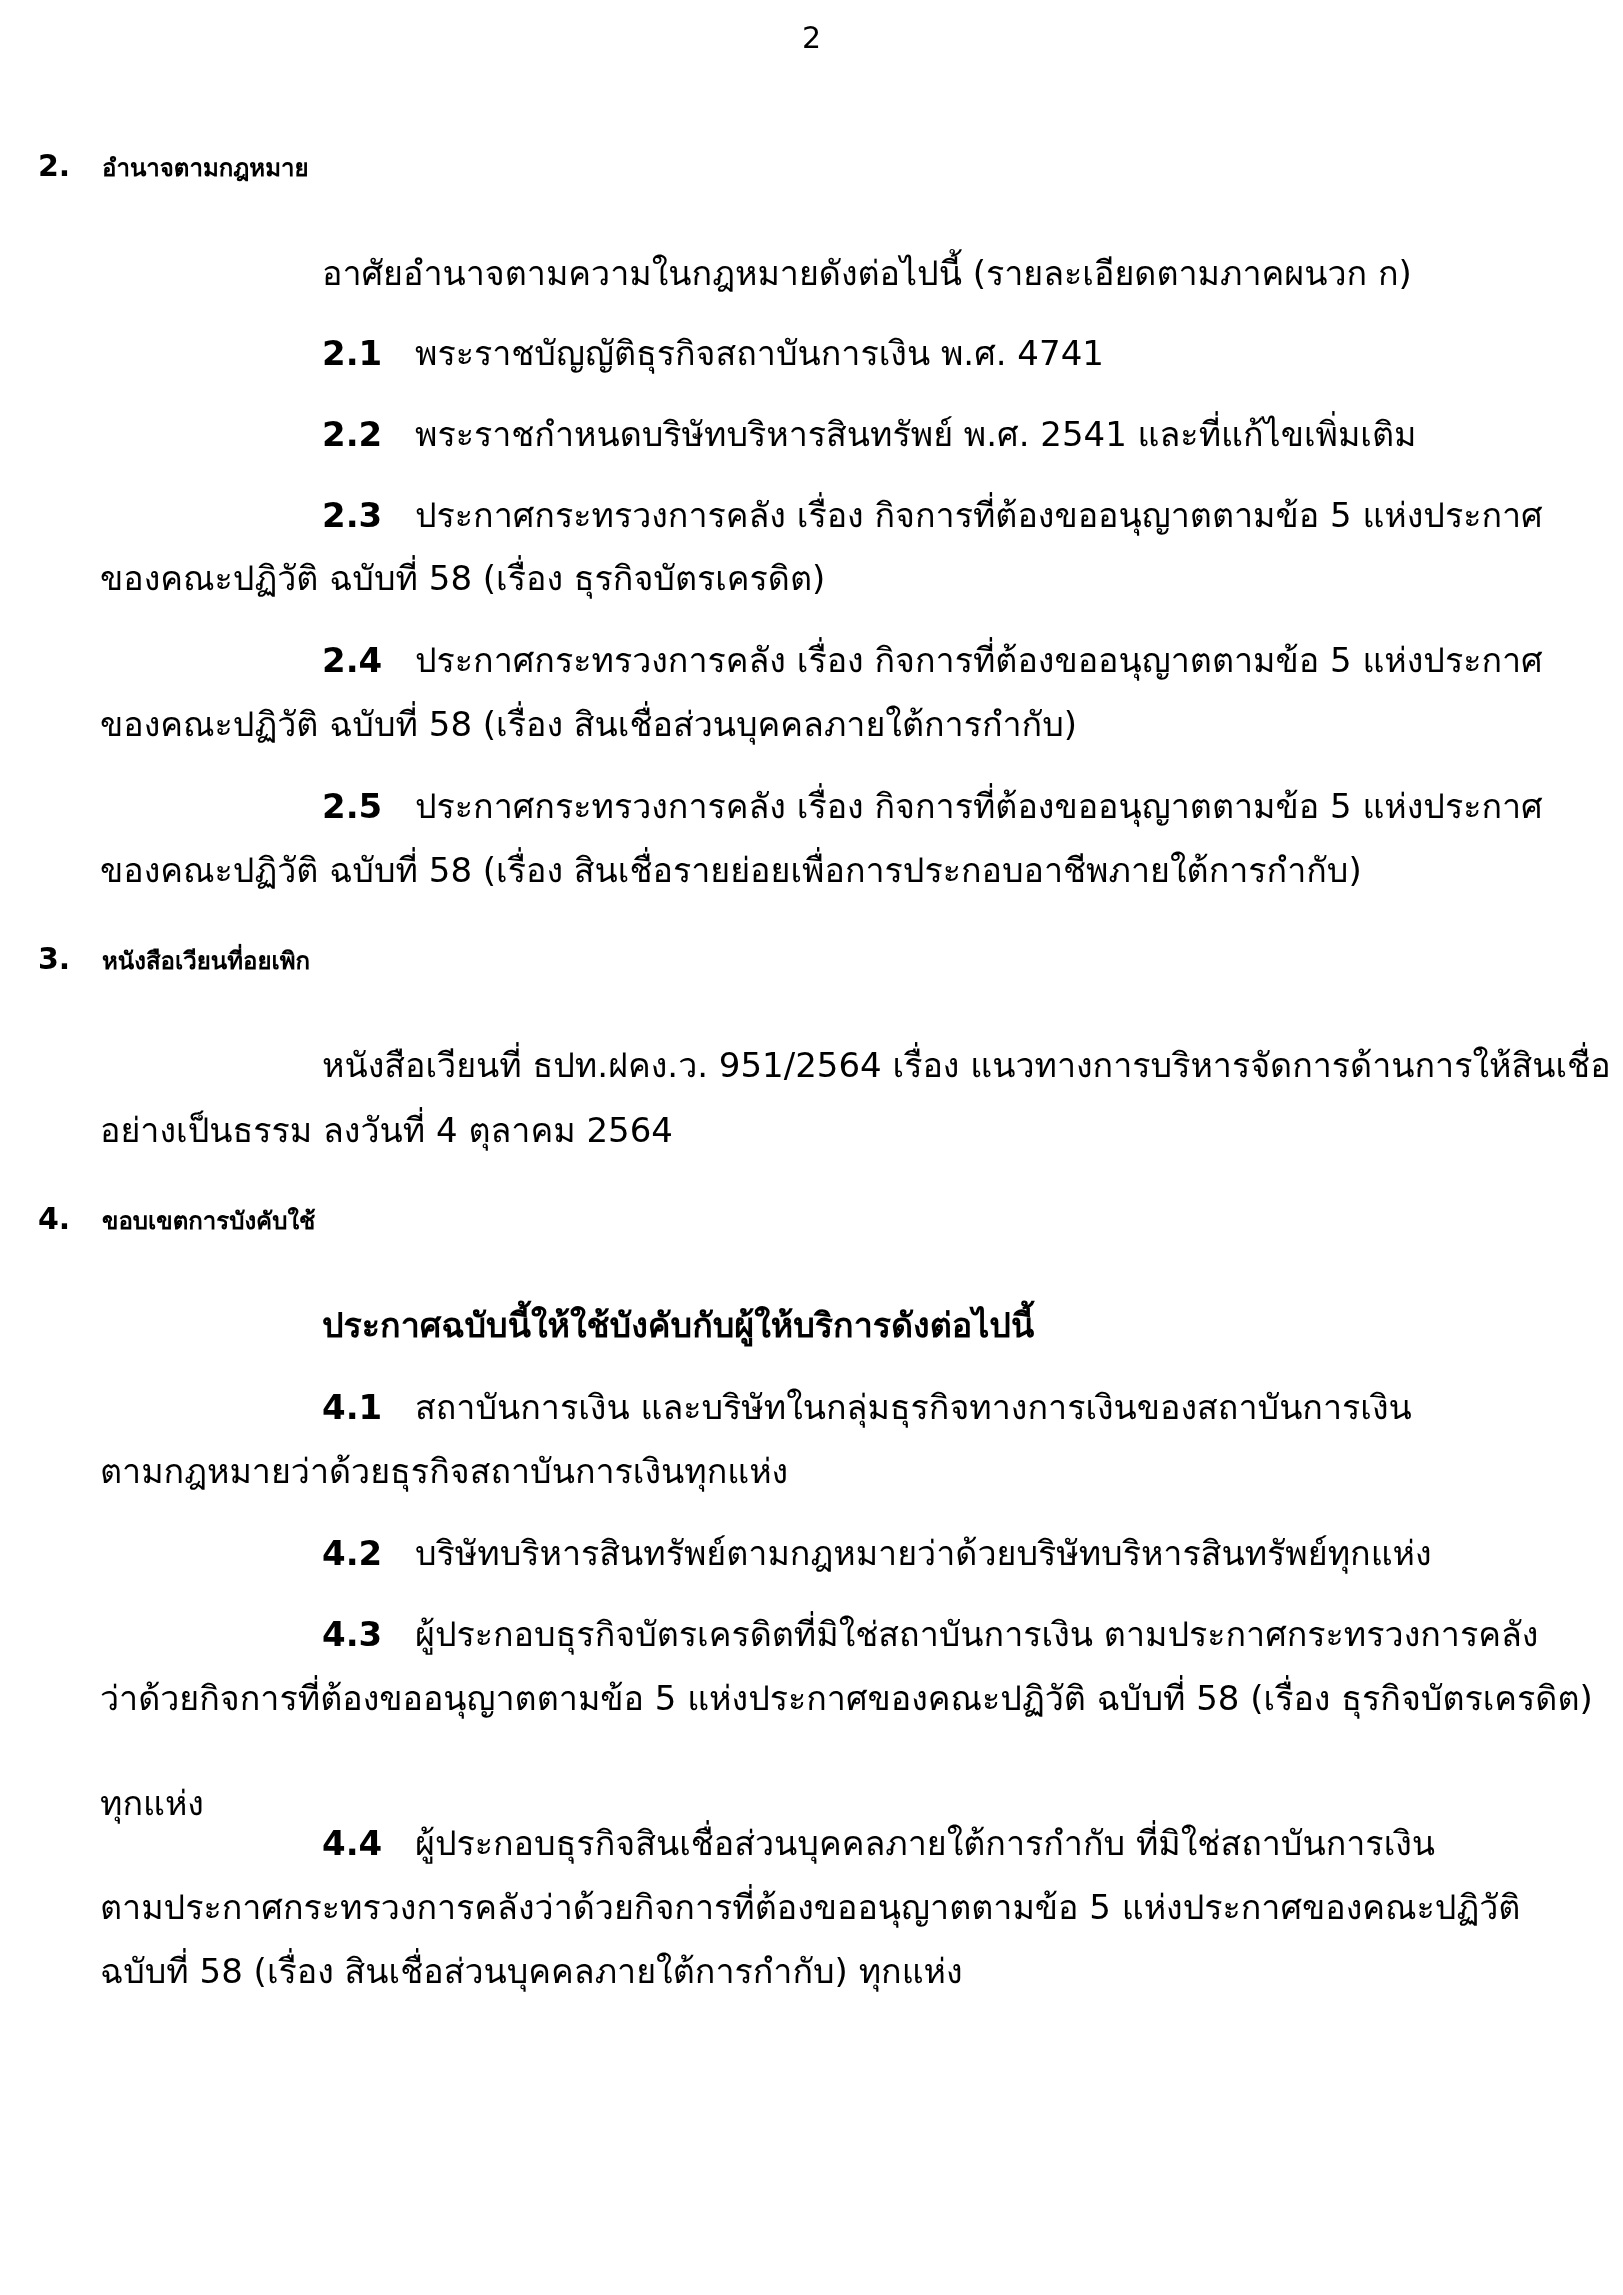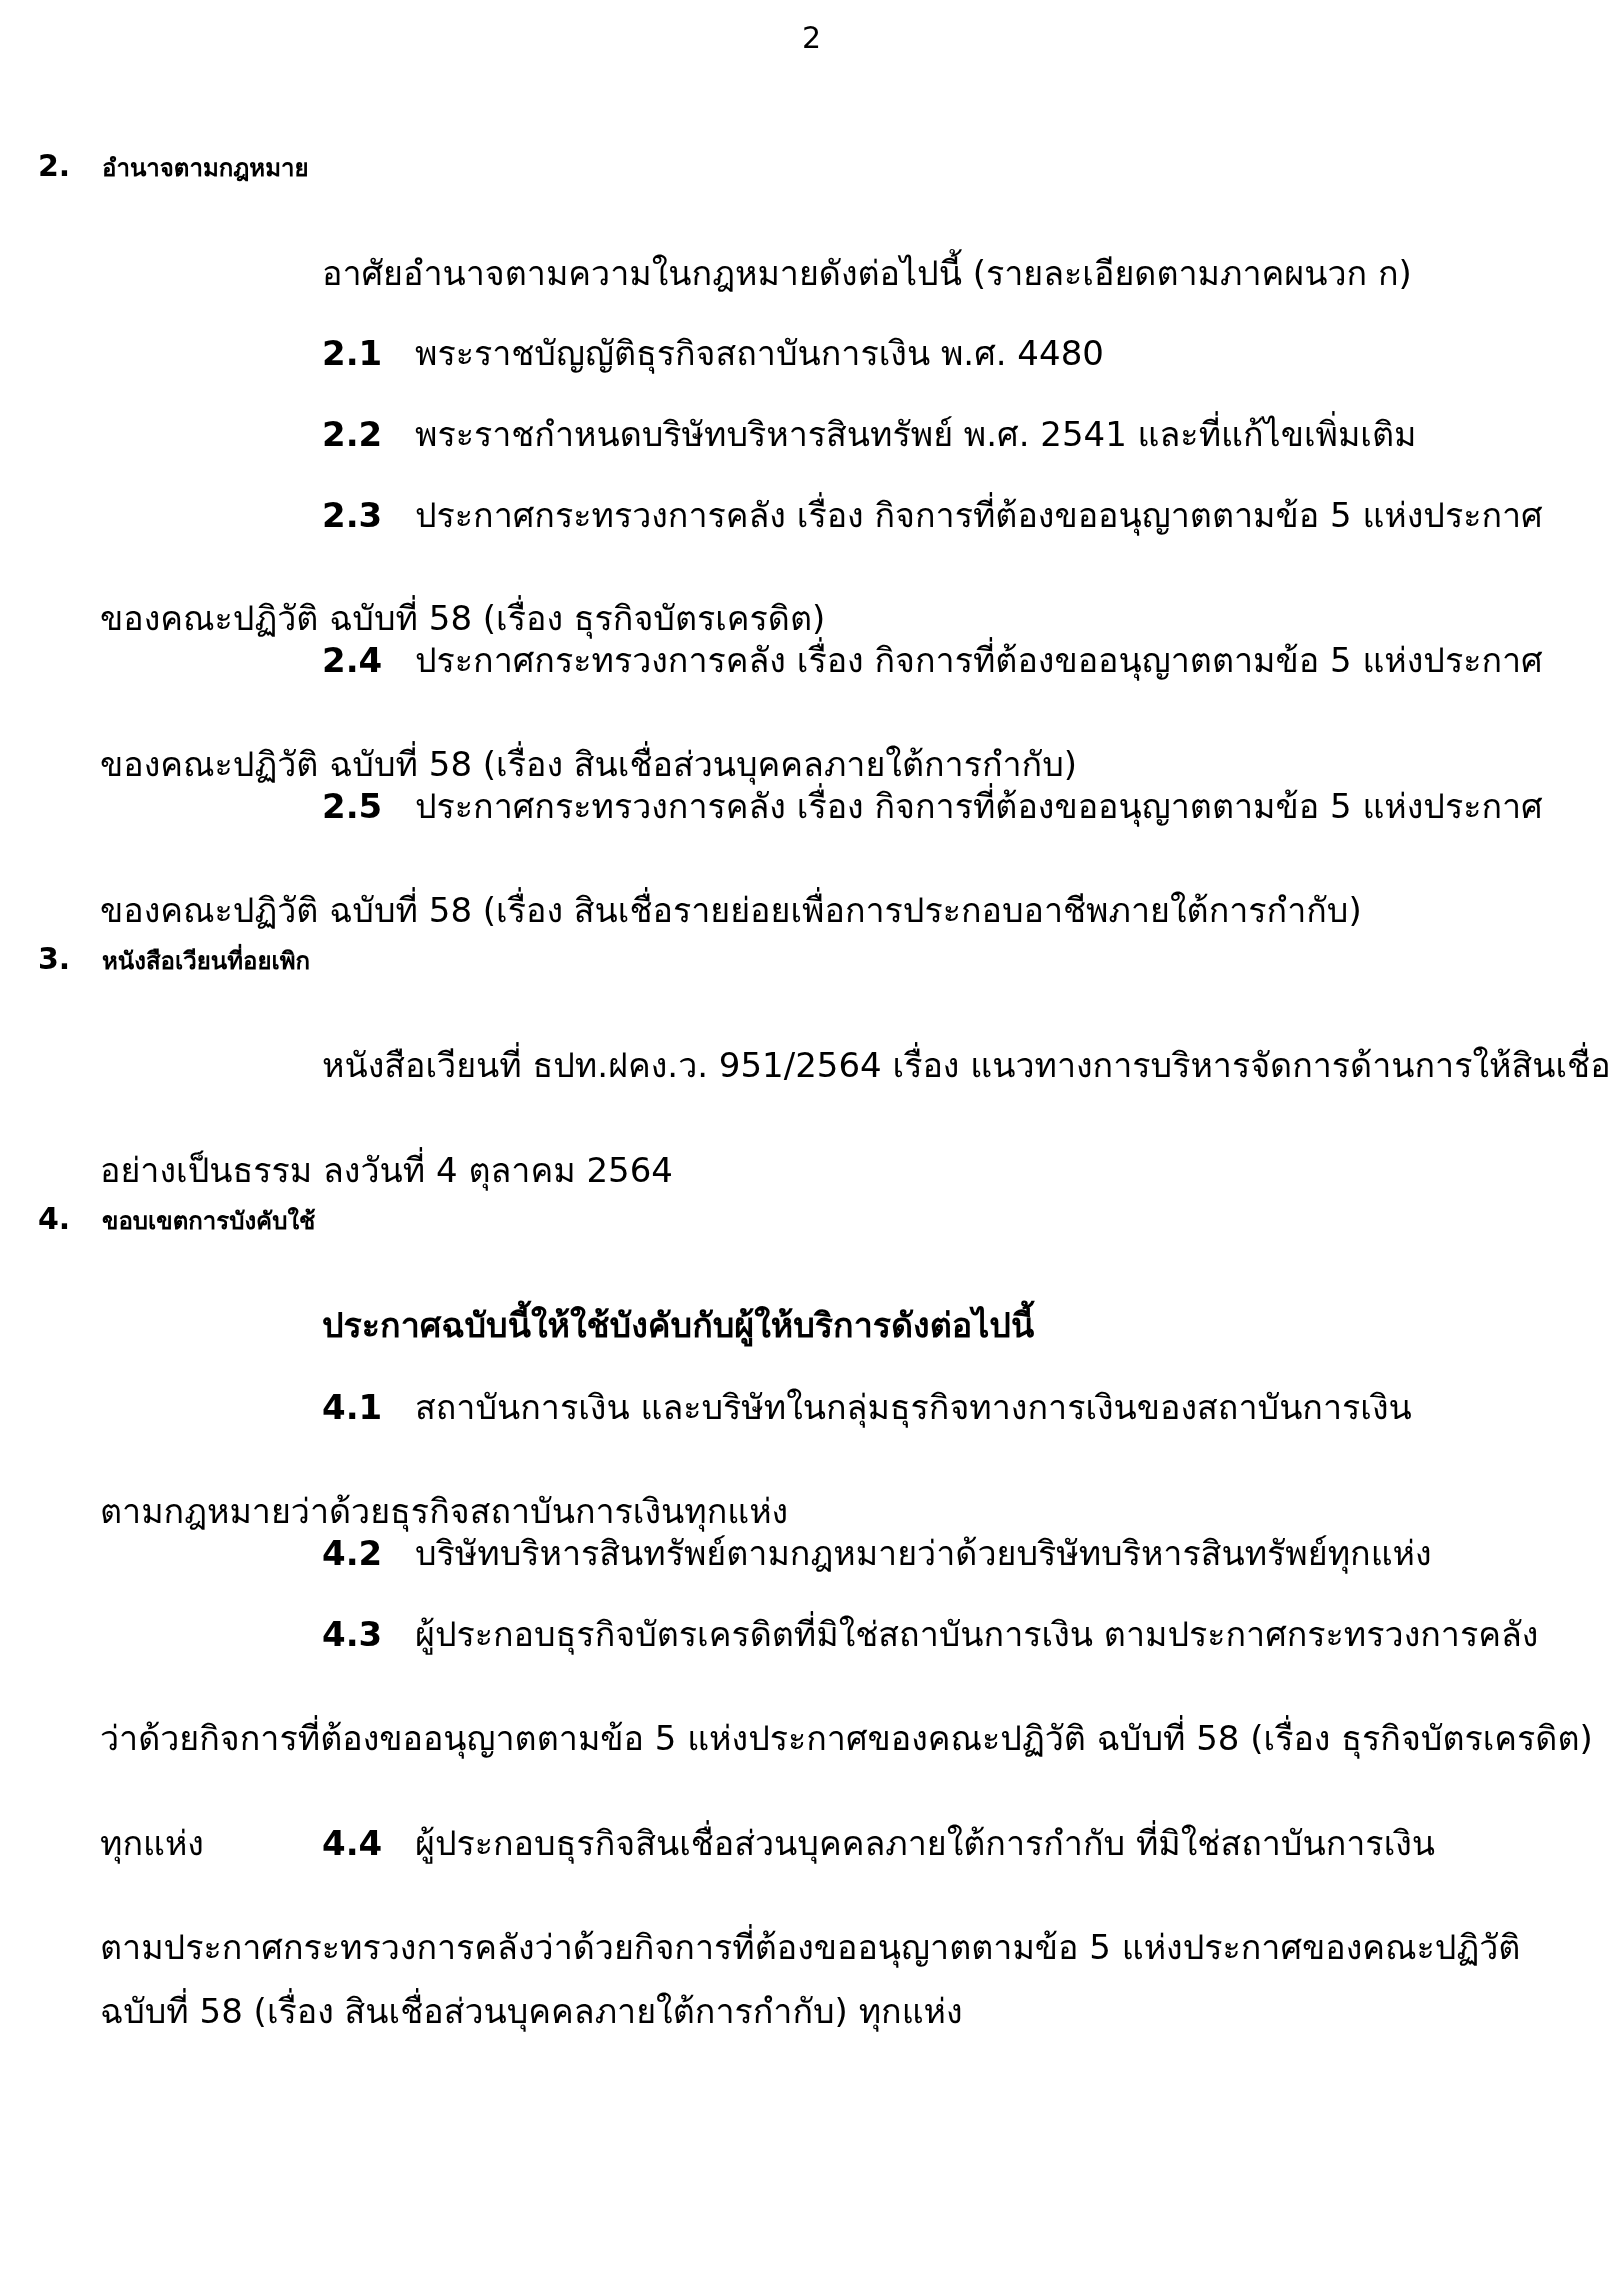--- a/index.html
+++ b/index.html
@@ -4,38 +4,38 @@
 <style>
   html, body { margin: 0; padding: 0; background: #ffffff; }
   body { width: 1623px; height: 2295px; position: relative; overflow: hidden;
          font-family: "DejaVu Sans", "Liberation Sans", sans-serif; color: #000; }
   .abs { position: absolute; white-space: nowrap; }
   .pnum { left: 0; width: 1623px; text-align: center; top: 19.7px; font-size: 30px; }
   .sec-num { left: 38px; font-size: 30px; font-weight: bold; }
   .sec-title { left: 102px; font-size: 24px; font-weight: bold; }
   .line { font-size: 34px; }
   .ind { left: 322px; }
-  .cont { left: 100px; margin-top: 40px; }
+  .cont { left: 100px; }
   .itemnum { display: inline-block; width: 93px; font-weight: bold; }
   .bold { font-weight: bold; }
 </style>
 </head>
 <body>
 
 <div>
 
   <div class="abs pnum">2</div>
 
   <div class="abs sec-num" style="top:148px">2.</div>
   <div class="abs sec-title" style="top:148px">อำนาจตามกฎหมาย</div>
 
   <div class="abs line ind" style="top:246px">อาศัยอำนาจตามความในกฎหมายดังต่อไปนี้ (รายละเอียดตามภาคผนวก ก)</div>
 
   <div class="abs line ind" style="top:326px">
-    <span class="itemnum">2.1</span><span>พระราชบัญญัติธุรกิจสถาบันการเงิน พ.ศ. 4480</span>
+    <span class="itemnum">2.1</span><span>พระราชบัญญัติธุรกิจสถาบันการเงิน พ.ศ. 4741</span>
   </div>
 
   <div class="abs line ind" style="top:407px">
     <span class="itemnum">2.2</span><span>พระราชกำหนดบริษัทบริหารสินทรัพย์ พ.ศ. 2541 และที่แก้ไขเพิ่มเติม</span>
   </div>
 
   <div class="abs line ind" style="top:488px">
     <span class="itemnum">2.3</span><span>ประกาศกระทรวงการคลัง เรื่อง กิจการที่ต้องขออนุญาตตามข้อ 5 แห่งประกาศ</span>
   </div>
   <div class="abs line cont" style="top:551px">ของคณะปฏิวัติ ฉบับที่ 58 (เรื่อง ธุรกิจบัตรเครดิต)</div>

